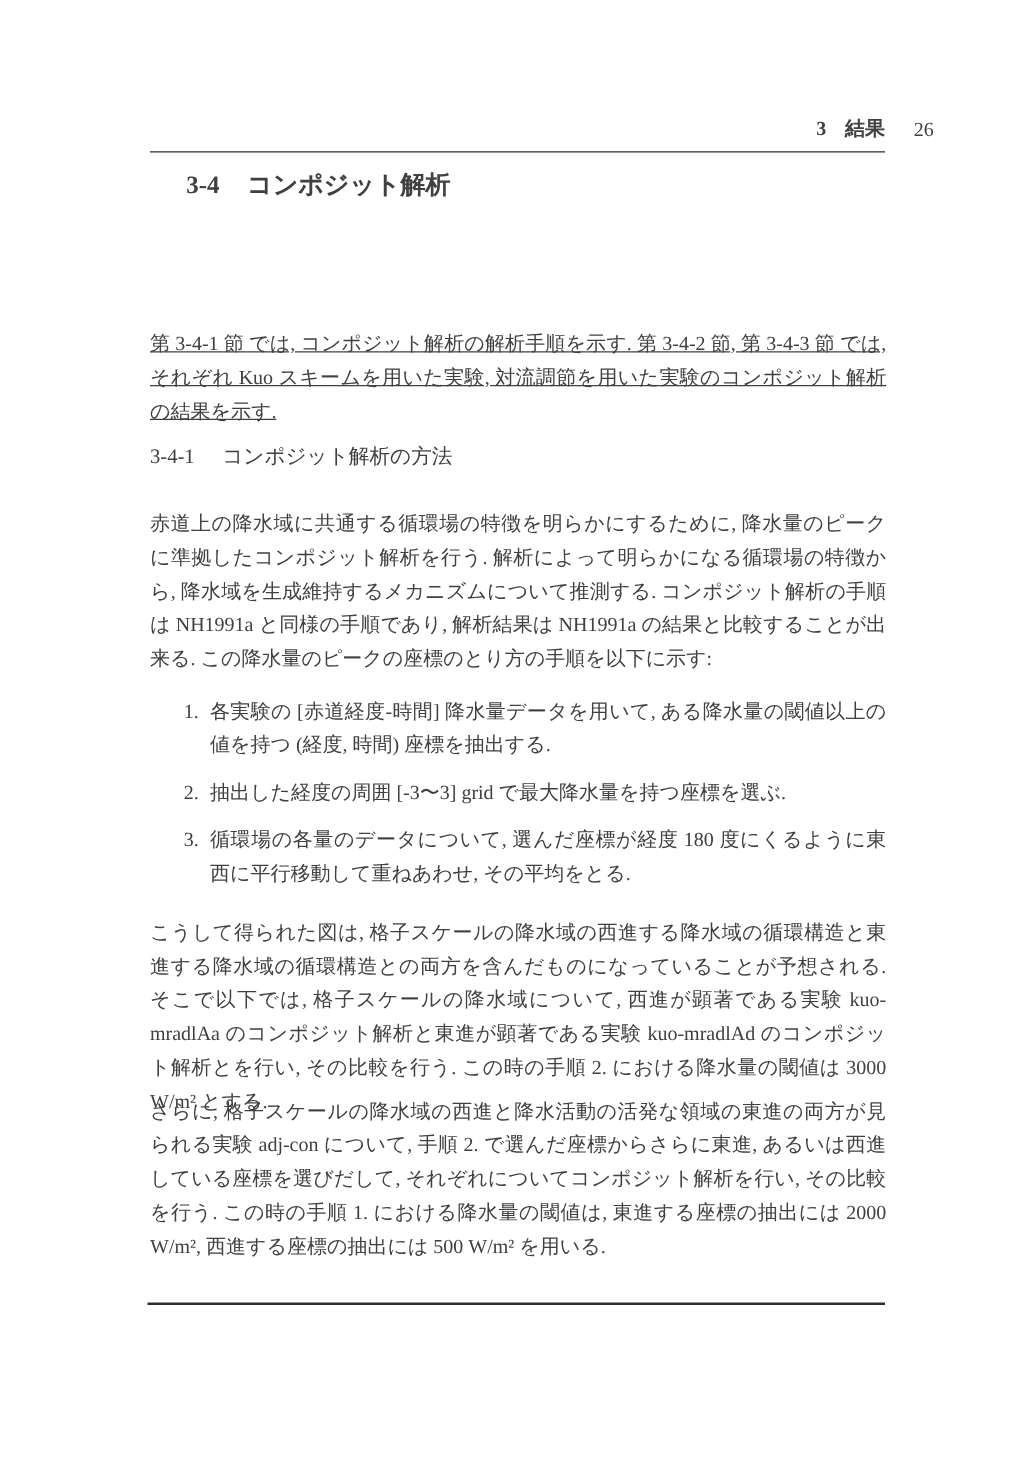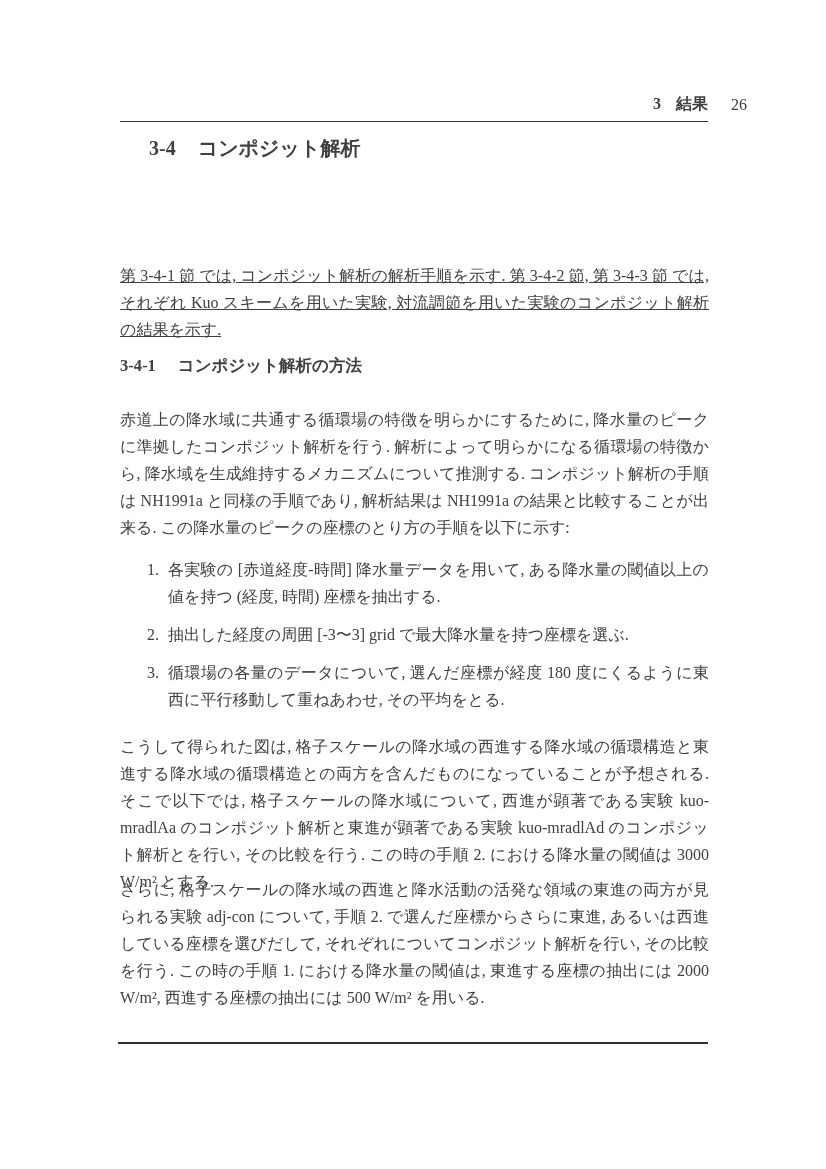--- a/index.html
+++ b/index.html
@@ -54,21 +54,21 @@
     margin-left: 29px;
   }
   .h1 .num { margin-right: 22px; }
   .h1 .title { font-family: "Liberation Sans", "DejaVu Sans", sans-serif; }
 
   .h2 {
     position: absolute;
     left: 120px;
     top: 354px;
     font-size: 16.5px;
-    font-weight: bold;
+    font-weight: normal;
     line-height: 22px;
     white-space: nowrap;
   }
   .h2 .num { margin-right: 22px; }
   .h2 .title { font-family: "Liberation Sans", "DejaVu Sans", sans-serif; }
 
   
   .para {
     position: absolute;
     left: 120px;

